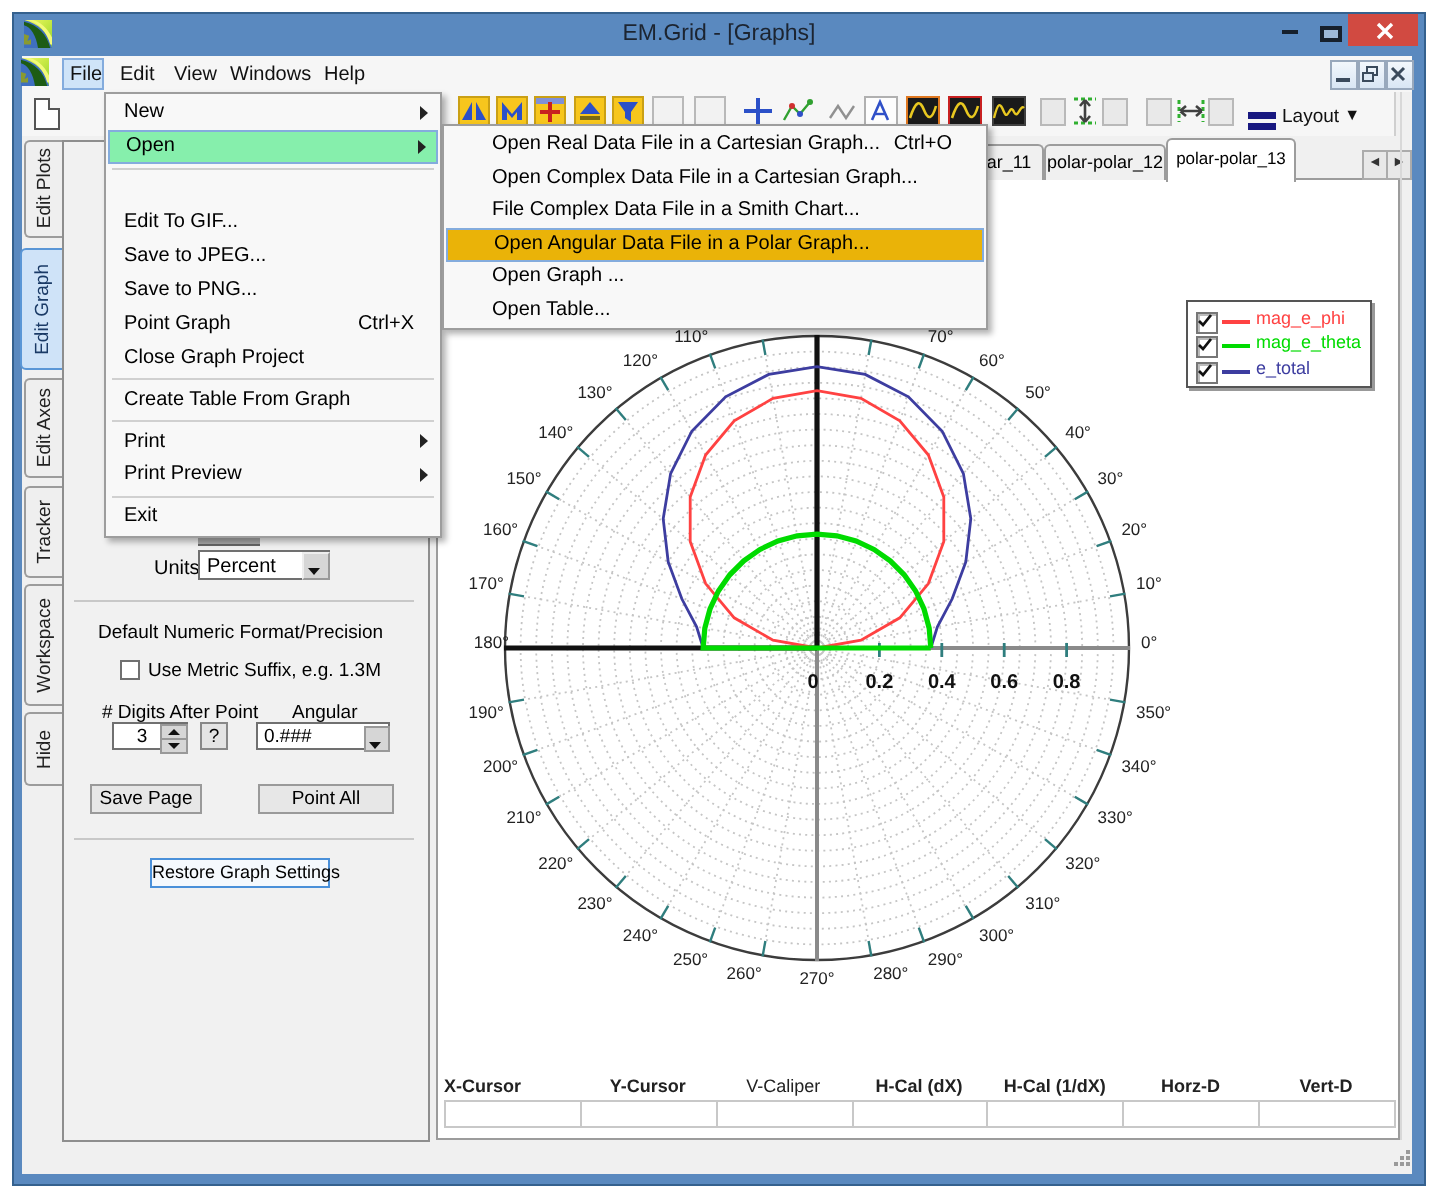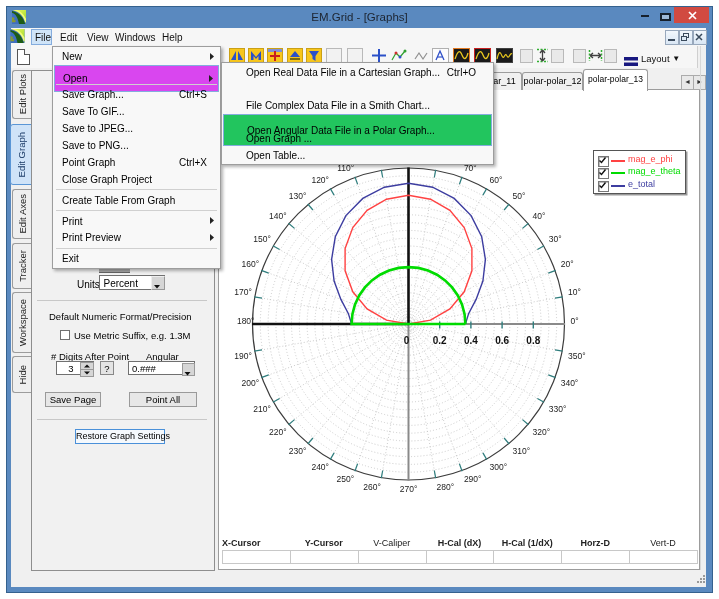--- a/index.html
+++ b/index.html
@@ -390,21 +390,21 @@
 <div style="position:absolute;left:17px;top:34px;width:14px;height:2px;background:#3d3da0"></div>
 <div style="position:absolute;left:34px;top:28px;font-size:9px;color:#3d3da0;white-space:nowrap">e_total</div>
 </div>
 <div style="position:absolute;left:217.5px;top:537px;width:480px;height:27px">
     <div style="position:absolute;left:4.5px;top:0;width:67.9px;text-align:left;font-size:9px;font-weight:bold;color:#222;line-height:13px">X-Cursor</div>
     <div style="position:absolute;left:72.4px;top:0;width:67.9px;text-align:center;font-size:9px;font-weight:bold;color:#222;line-height:13px">Y-Cursor</div>
     <div style="position:absolute;left:140.2px;top:0;width:67.9px;text-align:center;font-size:9px;font-weight:normal;color:#222;line-height:13px">V-Caliper</div>
     <div style="position:absolute;left:208.1px;top:0;width:67.9px;text-align:center;font-size:9px;font-weight:bold;color:#222;line-height:13px">H-Cal (dX)</div>
     <div style="position:absolute;left:275.9px;top:0;width:67.9px;text-align:center;font-size:9px;font-weight:bold;color:#222;line-height:13px">H-Cal (1/dX)</div>
     <div style="position:absolute;left:343.8px;top:0;width:67.9px;text-align:center;font-size:9px;font-weight:bold;color:#222;line-height:13px">Horz-D</div>
-    <div style="position:absolute;left:411.6px;top:0;width:67.9px;text-align:center;font-size:9px;font-weight:normal;color:#222;line-height:13px">Vert-D</div>
+    <div style="position:absolute;left:411.6px;top:0;width:67.9px;text-align:center;font-size:9px;font-weight:bold;color:#222;line-height:13px">Vert-D</div>
     <div style="position:absolute;left:4.5px;top:13px;width:66.9px;height:12px;background:#fff;border:1px solid #c8c8c8"></div>
     <div style="position:absolute;left:72.4px;top:13px;width:66.9px;height:12px;background:#fff;border:1px solid #c8c8c8"></div>
     <div style="position:absolute;left:140.2px;top:13px;width:66.9px;height:12px;background:#fff;border:1px solid #c8c8c8"></div>
     <div style="position:absolute;left:208.1px;top:13px;width:66.9px;height:12px;background:#fff;border:1px solid #c8c8c8"></div>
     <div style="position:absolute;left:275.9px;top:13px;width:66.9px;height:12px;background:#fff;border:1px solid #c8c8c8"></div>
     <div style="position:absolute;left:343.8px;top:13px;width:66.9px;height:12px;background:#fff;border:1px solid #c8c8c8"></div>
     <div style="position:absolute;left:411.6px;top:13px;width:66.9px;height:12px;background:#fff;border:1px solid #c8c8c8"></div>
   </div>
 
 <div class="abs" style="left:700px;top:46px;width:1px;height:524px;background:#d8d8d8"></div>
@@ -419,33 +419,29 @@
     </g>
   </svg>
 
 <div style="position:absolute;left:52px;top:46px;width:167px;height:221px;background:#f8f8f8;border:1px solid #9d9d9d;box-shadow:2px 2px 3px rgba(0,0,0,0.3);z-index:20;font-size:10px">
     <div style="position:absolute;left:1px;right:1px;top:1.0px;height:16.9px;box-sizing:border-box">
       <span style="position:absolute;left:8px;top:50%;transform:translateY(-50%);white-space:nowrap">New</span>
       <svg style="position:absolute;right:5px;top:50%;margin-top:-3.5px" width="4" height="7">
         <path d="M0,0 L4,3.5 L0,7 Z" fill="#222"></path>
       </svg>
     </div>
-<div style="position:absolute;left:1px;right:1px;top:17.9px;height:27px;background:#d946ef;border:1px solid #84acdd;box-sizing:border-box">
+<div style="position:absolute;left:1px;right:1px;top:17.9px;height:17px;background:#86efac;border:1px solid #84acdd;box-sizing:border-box">
       <span style="position:absolute;left:8px;top:50%;transform:translateY(-50%);white-space:nowrap">Open</span>
       <svg style="position:absolute;right:5px;top:50%;margin-top:-3.5px" width="4" height="7">
         <path d="M0,0 L4,3.5 L0,7 Z" fill="#222"></path>
       </svg>
     </div>
 <div style="position:absolute;left:3px;right:3px;top:36.8px;border-top:1px solid #d0d0d0"></div>
-<div style="position:absolute;left:1px;right:1px;top:38.8px;height:16.9px;box-sizing:border-box">
-      <span style="position:absolute;left:8px;top:50%;transform:translateY(-50%);white-space:nowrap">Save Graph...</span>
-      <span style="position:absolute;right:12px;top:50%;transform:translateY(-50%)">Ctrl+S</span>
-    </div>
 <div style="position:absolute;left:1px;right:1px;top:55.699999999999996px;height:16.9px;box-sizing:border-box">
-      <span style="position:absolute;left:8px;top:50%;transform:translateY(-50%);white-space:nowrap">Save To GIF...</span>
+      <span style="position:absolute;left:8px;top:50%;transform:translateY(-50%);white-space:nowrap">Edit To GIF...</span>
     </div>
 <div style="position:absolute;left:1px;right:1px;top:72.6px;height:16.9px;box-sizing:border-box">
       <span style="position:absolute;left:8px;top:50%;transform:translateY(-50%);white-space:nowrap">Save to JPEG...</span>
     </div>
 <div style="position:absolute;left:1px;right:1px;top:89.5px;height:16.9px;box-sizing:border-box">
       <span style="position:absolute;left:8px;top:50%;transform:translateY(-50%);white-space:nowrap">Save to PNG...</span>
     </div>
 <div style="position:absolute;left:1px;right:1px;top:106.4px;height:16.9px;box-sizing:border-box">
       <span style="position:absolute;left:8px;top:50%;transform:translateY(-50%);white-space:nowrap">Point Graph</span>
       <span style="position:absolute;right:12px;top:50%;transform:translateY(-50%)">Ctrl+X</span>
@@ -473,24 +469,27 @@
 <div style="position:absolute;left:3px;right:3px;top:200.90000000000003px;border-top:1px solid #d0d0d0"></div>
 <div style="position:absolute;left:1px;right:1px;top:202.90000000000003px;height:16.9px;box-sizing:border-box">
       <span style="position:absolute;left:8px;top:50%;transform:translateY(-50%);white-space:nowrap">Exit</span>
     </div>
   </div>
 <div style="position:absolute;left:221px;top:62px;width:271px;height:101px;background:#f8f8f8;border:1px solid #9d9d9d;box-shadow:2px 2px 3px rgba(0,0,0,0.3);z-index:21;font-size:10px">
     <div style="position:absolute;left:1px;right:1px;top:1.0px;height:16.5px;box-sizing:border-box">
       <span style="position:absolute;left:23px;top:50%;transform:translateY(-50%);white-space:nowrap">Open Real Data File in a Cartesian Graph...</span>
       <span style="position:absolute;right:16px;top:50%;transform:translateY(-50%)">Ctrl+O</span>
     </div>
+<div style="position:absolute;left:1px;right:1px;top:17.5px;height:16.5px;box-sizing:border-box">
+      <span style="position:absolute;left:23px;top:50%;transform:translateY(-50%);white-space:nowrap">Open Complex Data File in a Cartesian Graph...</span>
+    </div>
 <div style="position:absolute;left:1px;right:1px;top:34.0px;height:16.5px;box-sizing:border-box">
       <span style="position:absolute;left:23px;top:50%;transform:translateY(-50%);white-space:nowrap">File Complex Data File in a Smith Chart...</span>
     </div>
-<div style="position:absolute;left:1px;right:1px;top:50.5px;height:32px;background:#22c55e;border:1px solid #84acdd;box-sizing:border-box">
+<div style="position:absolute;left:1px;right:1px;top:50.5px;height:17px;background:#eab308;border:1px solid #84acdd;box-sizing:border-box">
       <span style="position:absolute;left:23px;top:50%;transform:translateY(-50%);white-space:nowrap">Open Angular Data File in a Polar Graph...</span>
     </div>
 <div style="position:absolute;left:1px;right:1px;top:67.0px;height:16.5px;box-sizing:border-box">
       <span style="position:absolute;left:23px;top:50%;transform:translateY(-50%);white-space:nowrap">Open Graph ...</span>
     </div>
 <div style="position:absolute;left:1px;right:1px;top:83.5px;height:16.5px;box-sizing:border-box">
       <span style="position:absolute;left:23px;top:50%;transform:translateY(-50%);white-space:nowrap">Open Table...</span>
     </div>
   </div>
 

